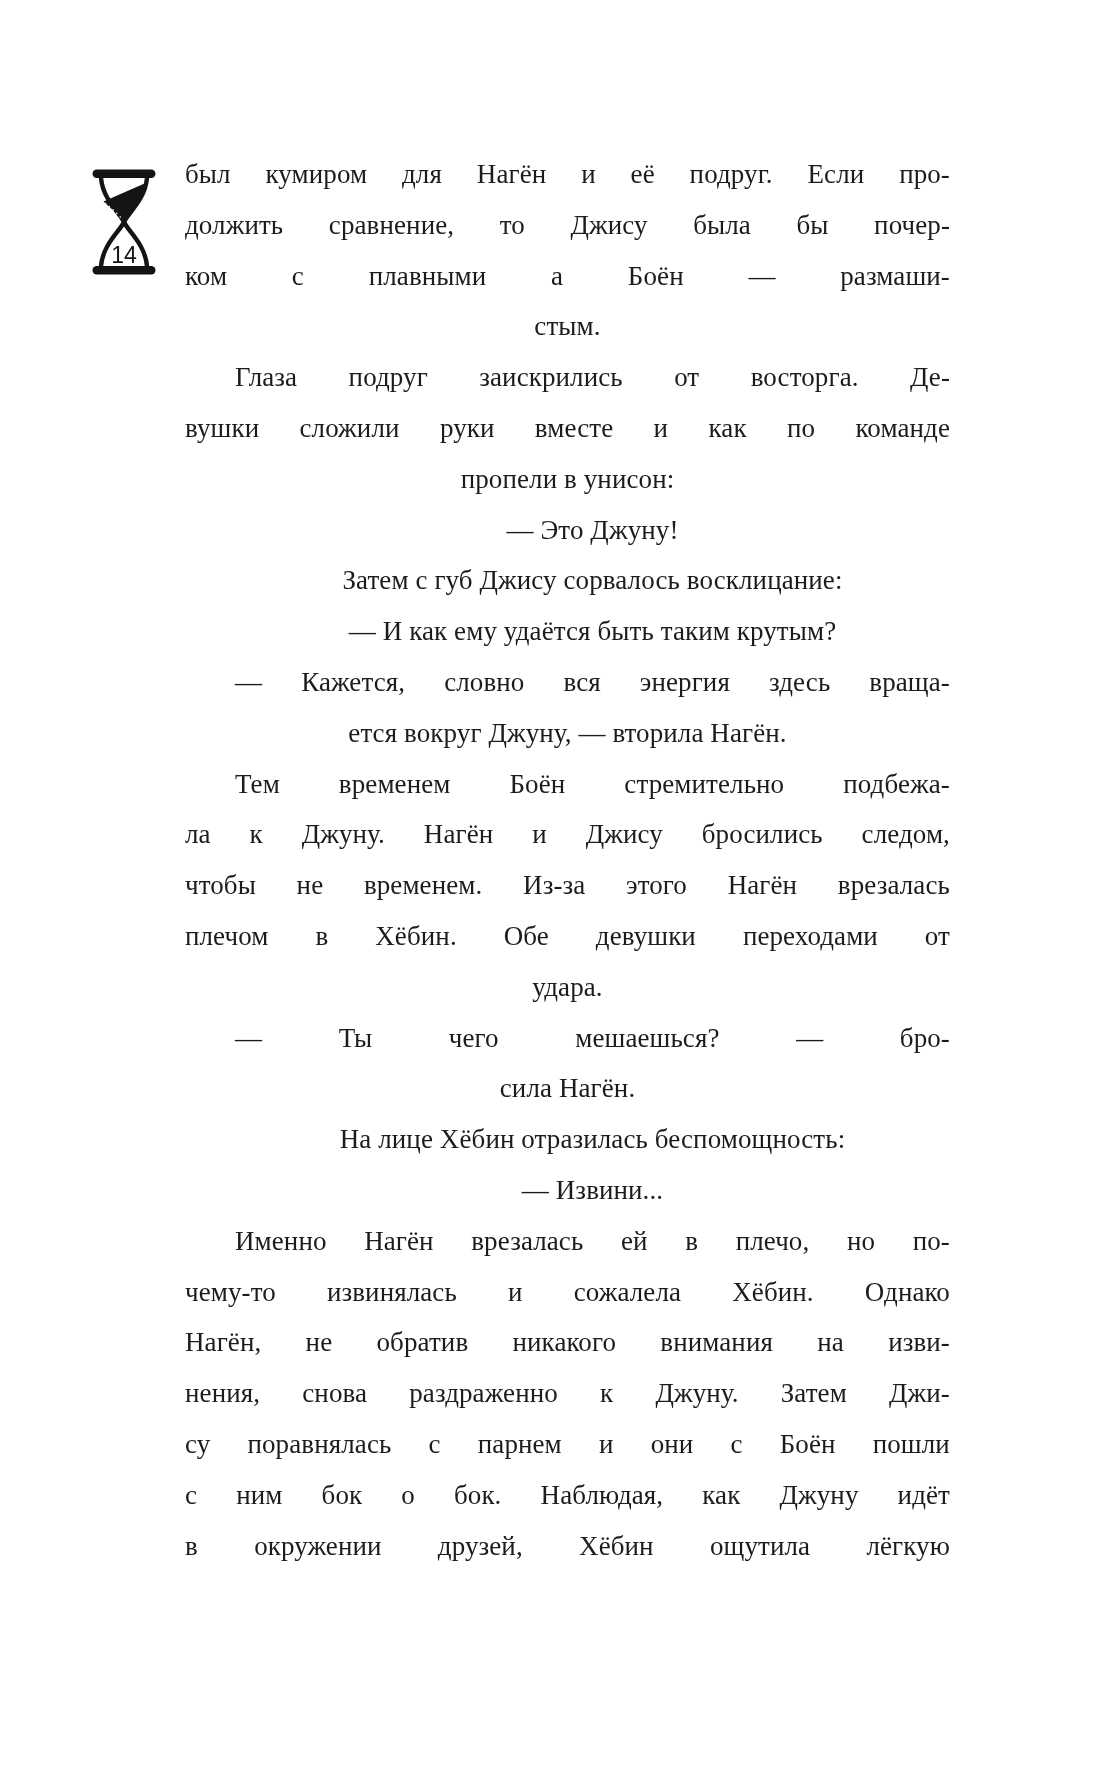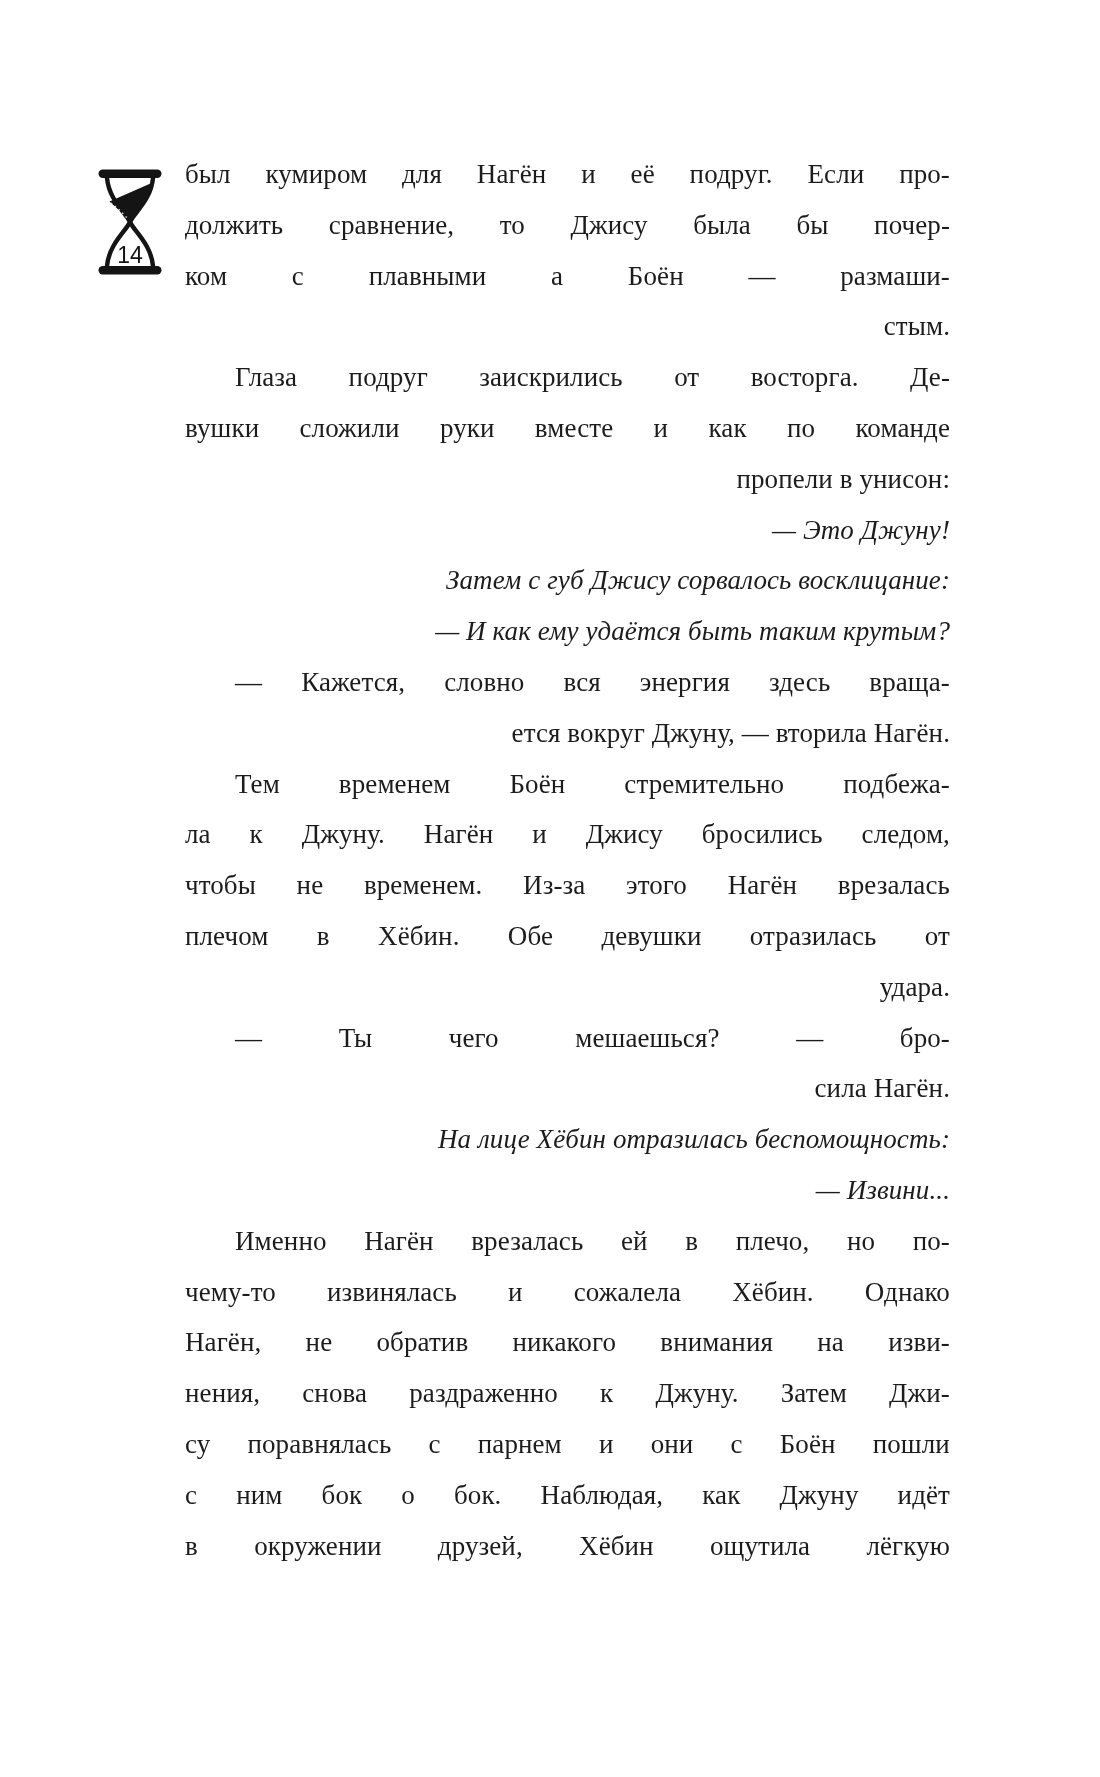--- a/index.html
+++ b/index.html
@@ -15,21 +15,21 @@
     font-family: "Liberation Serif", "DejaVu Serif", serif;
     color: #1c1c1c;
   }
   .page {
     position: absolute;
     inset: 0;
     background: #ffffff;
   }
   .marker {
     position: absolute;
-    left: 97px;
+    left: 91px;
     top: 169px;
     width: 66px;
     height: 121px;
   }
   .marker svg {
     display: block;
     width: 66px;
     height: 106px;
   }
   .marker svg text {
@@ -53,25 +53,24 @@
   .line.justify {
     display: flex;
     justify-content: space-between;
     align-items: baseline;
   }
   .line.justify span {
     flex: 0 0 auto;
     white-space: pre;
   }
   .line.left {
-    text-align: right;
+    text-align: center;
   }
   .line.indent.left {
     padding-left: 50px;
-    font-style: italic;
   }
   .line.indent.justify {
     padding-left: 50px;
     justify-content: space-between;
   }
 </style>
 </head>
 <body>
 
 <div class="page">
@@ -103,21 +102,21 @@
       <div class="line justify"><span>вушки</span><span>сложили</span><span>руки</span><span>вместе</span><span>и</span><span>как</span><span>по</span><span>команде</span></div>
       <div class="line left">пропели в унисон:</div>
       <div class="line left indent">— Это Джуну!</div>
       <div class="line left indent">Затем с губ Джису сорвалось восклицание:</div>
       <div class="line left indent">— И как ему удаётся быть таким крутым?</div>
       <div class="line justify indent"><span>—</span><span>Кажется,</span><span>словно</span><span>вся</span><span>энергия</span><span>здесь</span><span>враща-</span></div>
       <div class="line left">ется вокруг Джуну, — вторила Нагён.</div>
       <div class="line justify indent"><span>Тем</span><span>временем</span><span>Боён</span><span>стремительно</span><span>подбежа-</span></div>
       <div class="line justify"><span>ла</span><span>к</span><span>Джуну.</span><span>Нагён</span><span>и</span><span>Джису</span><span>бросились</span><span>следом,</span></div>
       <div class="line justify"><span>чтобы</span><span>не</span><span>временем.</span><span>Из-за</span><span>этого</span><span>Нагён</span><span>врезалась</span></div>
-      <div class="line justify"><span>плечом</span><span>в</span><span>Хёбин.</span><span>Обе</span><span>девушки</span><span>отразилась</span><span>от</span></div>
+      <div class="line justify"><span>плечом</span><span>в</span><span>Хёбин.</span><span>Обе</span><span>девушки</span><span>переходами</span><span>от</span></div>
       <div class="line left">удара.</div>
       <div class="line justify indent"><span>—</span><span>Ты</span><span>чего</span><span>мешаешься?</span><span>—</span><span>бро-</span></div>
       <div class="line left">сила Нагён.</div>
       <div class="line left indent">На лице Хёбин отразилась беспомощность:</div>
       <div class="line left indent">— Извини...</div>
       <div class="line justify indent"><span>Именно</span><span>Нагён</span><span>врезалась</span><span>ей</span><span>в</span><span>плечо,</span><span>но</span><span>по-</span></div>
       <div class="line justify"><span>чему-то</span><span>извинялась</span><span>и</span><span>сожалела</span><span>Хёбин.</span><span>Однако</span></div>
       <div class="line justify"><span>Нагён,</span><span>не</span><span>обратив</span><span>никакого</span><span>внимания</span><span>на</span><span>изви-</span></div>
       <div class="line justify"><span>нения,</span><span>снова</span><span>раздраженно</span><span>к</span><span>Джуну.</span><span>Затем</span><span>Джи-</span></div>
       <div class="line justify"><span>су</span><span>поравнялась</span><span>с</span><span>парнем</span><span>и</span><span>они</span><span>с</span><span>Боён</span><span>пошли</span></div>

